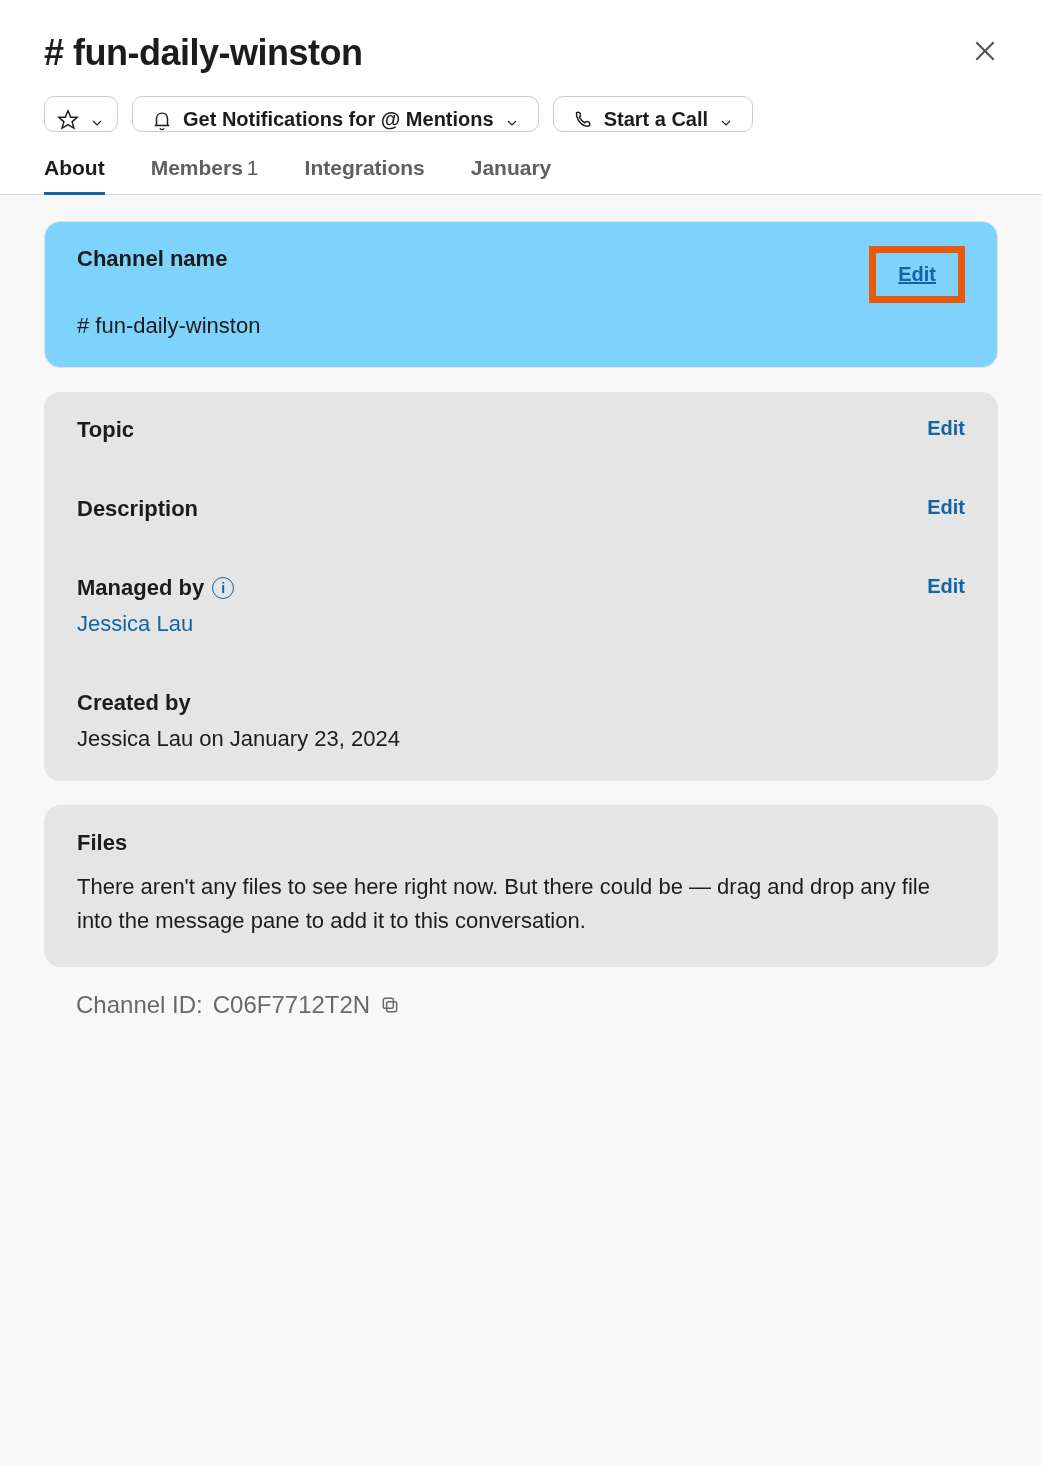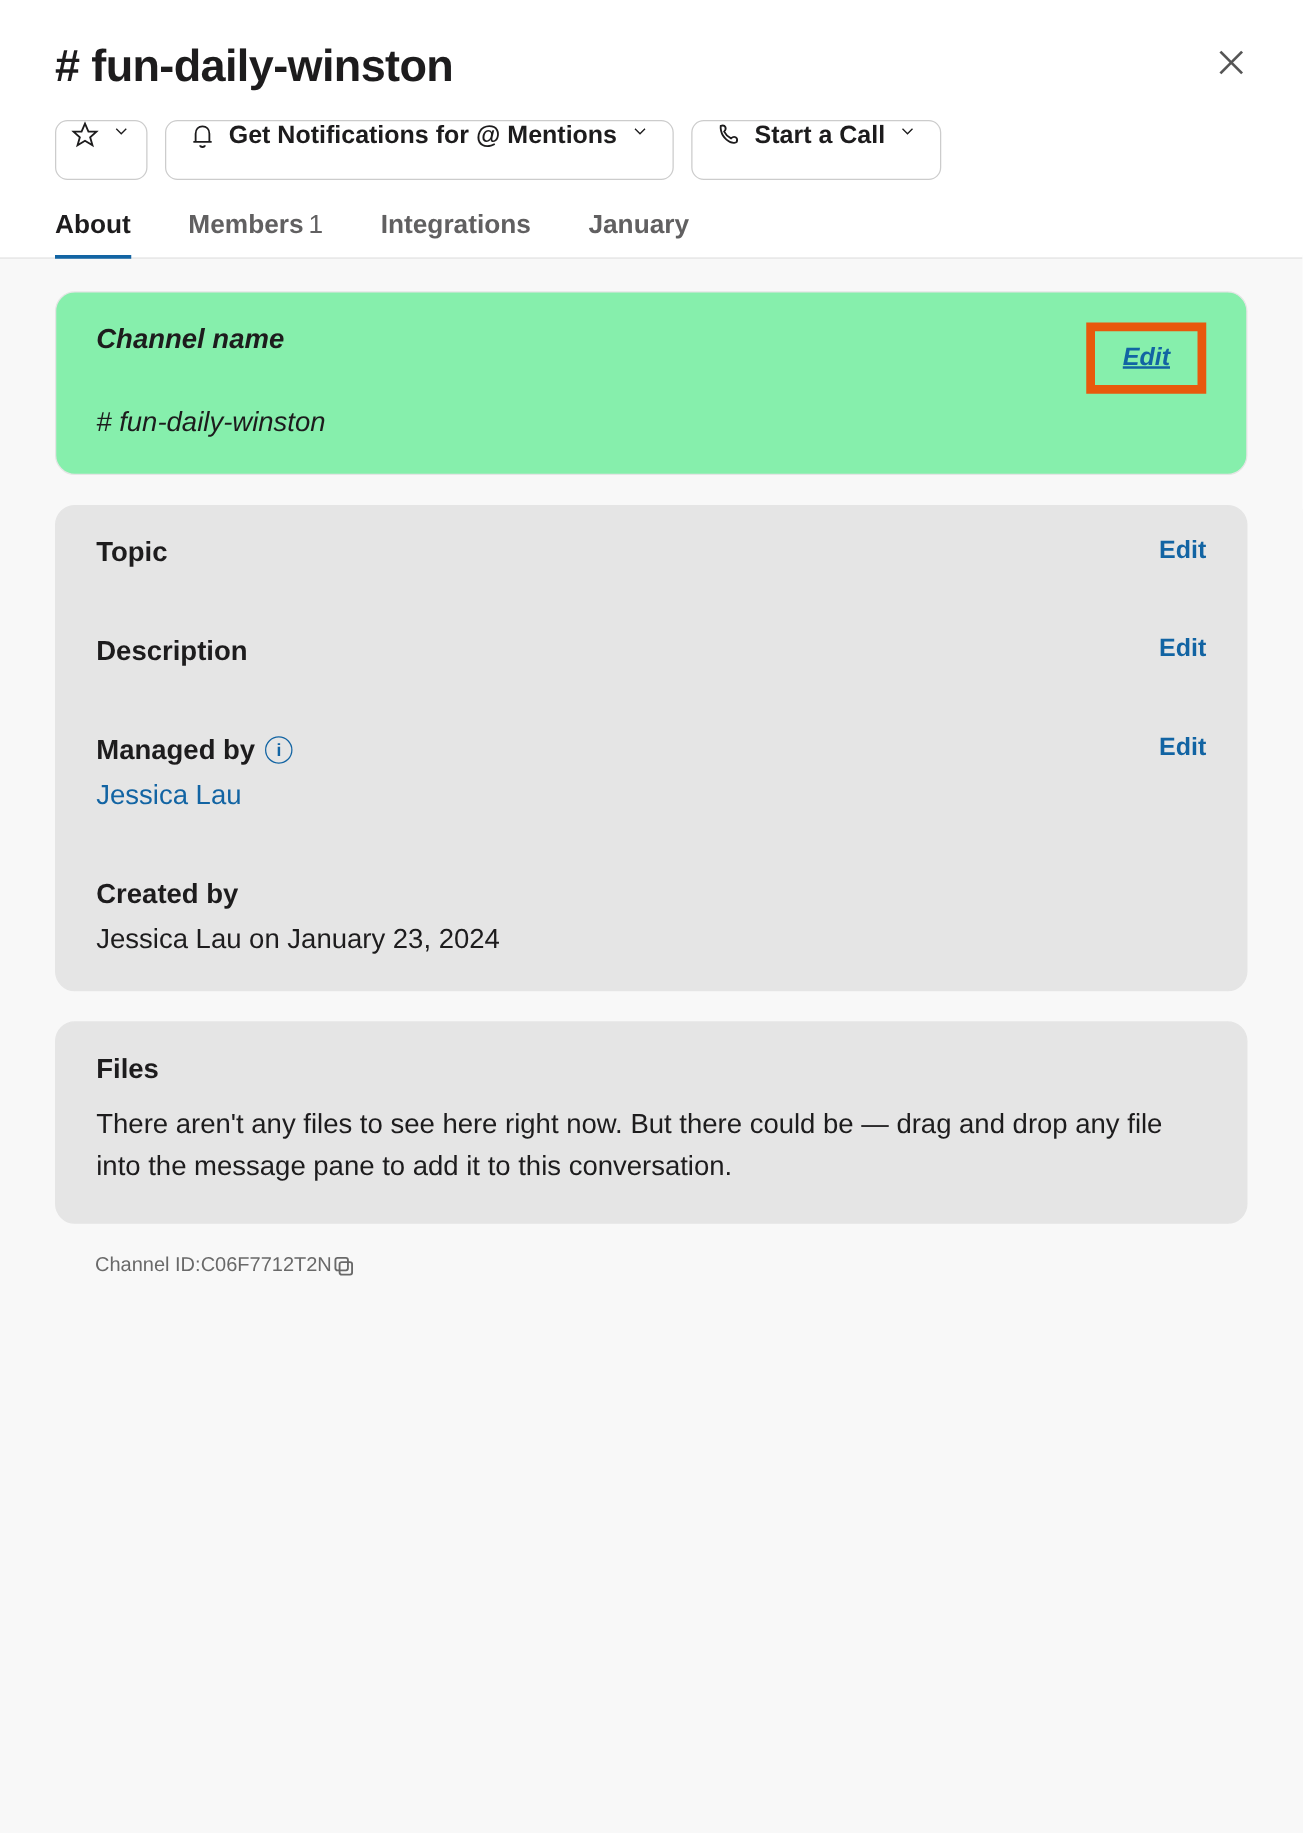--- a/index.html
+++ b/index.html
@@ -37,23 +37,23 @@
     cursor: pointer;
     line-height: 1;
   }
   .action-row {
     display: flex;
     gap: 14px;
     margin-bottom: 24px;
   }
   .pill-btn {
     display: inline-flex;
-    align-items: flex-start;
+    align-items: flex-end;
     gap: 10px;
-    height: 48px;
+    height: 36px;
     padding: 0 18px;
     border: 1px solid #ccc;
     border-radius: 10px;
     background: #fff;
     font-size: 20px;
     font-weight: 700;
     color: #1d1c1d;
     cursor: pointer;
   }
   .star-btn { padding: 0 12px; }
@@ -89,21 +89,21 @@
     flex: 1;
     padding: 26px 44px 60px 44px;
   }
   .card {
     background: #e5e5e5;
     border: 1px solid #e5e5e5;
     border-radius: 16px;
     overflow: hidden;
     margin-bottom: 24px;
   }
-  .card.highlight-wrap { background:#86efac;font-style:italic; }
+  .card.highlight-wrap { background:#7dd3fc; }
   .section {
     padding: 24px 32px 28px 32px;
     border-bottom: 1px solid #e5e5e5;
     position: relative;
   }
   .section:last-child { border-bottom: none; }
   .sec-head {
     display:flex; justify-content:space-between; align-items:flex-start;
   }
   .sec-label {
@@ -136,22 +136,22 @@
     font-weight: 700;
     cursor:pointer;
   }
   .files-text {
     font-size: 22px;
     line-height: 1.55;
     color: #1d1c1d;
     margin-top: 14px;
   }
   .channel-id-row {
-    display:flex; align-items:center; gap:0;
-    color:#696969; font-size:16px;
+    display:flex; align-items:center; gap:10px;
+    color:#696969; font-size:24px;
     padding: 0 32px;
   }
   .info-circle {
     width:22px; height:22px; border:1.8px solid #1264a3; border-radius:50%;
     display:inline-flex; align-items:center; justify-content:center;
     font-size:14px; color:#1264a3; font-weight:700;
   }
 </style>
 </head>
 <body>

